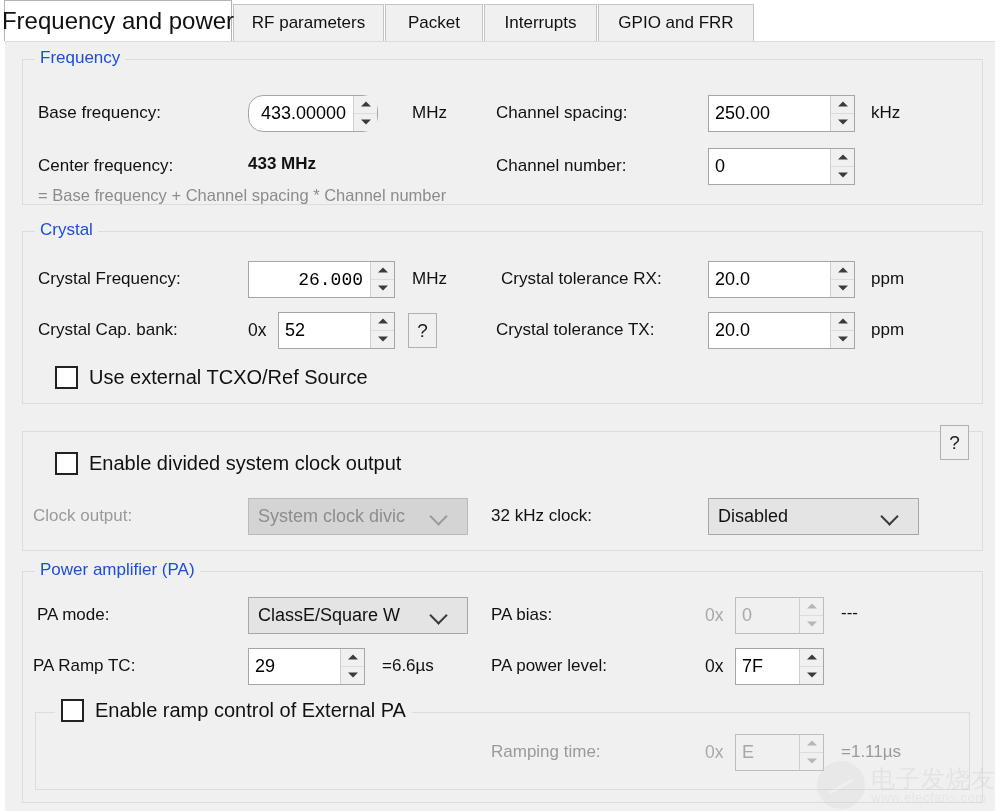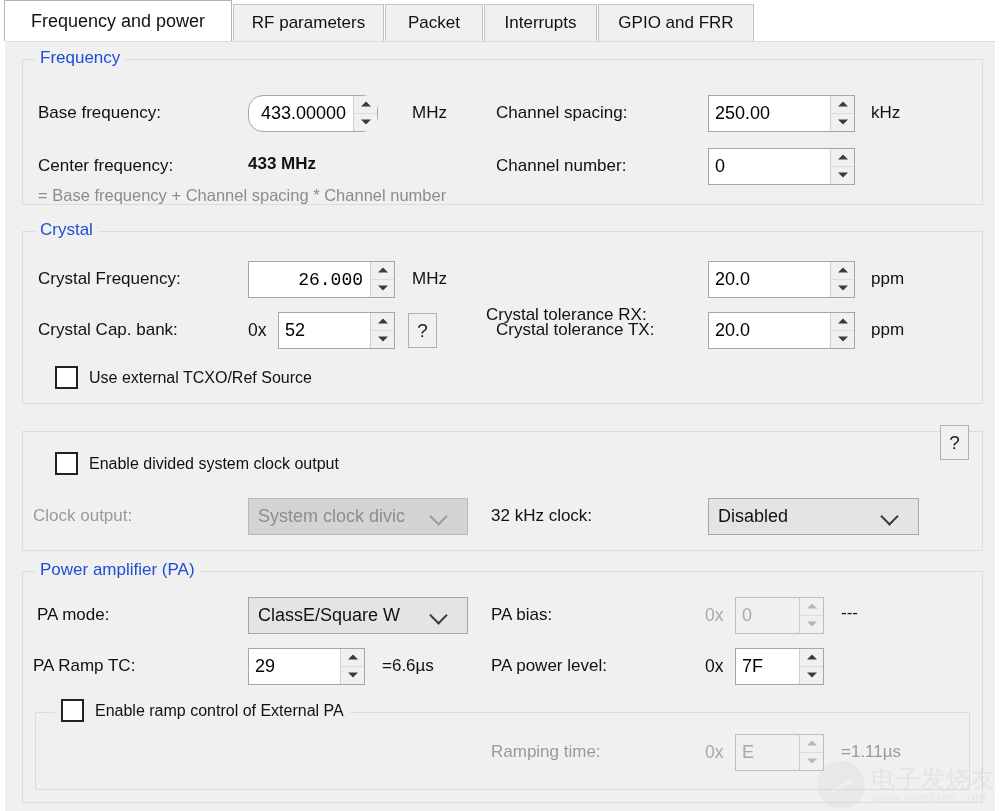--- a/index.html
+++ b/index.html
@@ -27,21 +27,21 @@
     display:flex; align-items:center; justify-content:center;
     padding:0 12px;
     font-size:17px; color:#111;
     white-space:nowrap;
   }
   .tab.active{
     top:0; height:41px;
     background:#ffffff;
     border-color:#b3b3b3;
     z-index:5;
-    font-size:18px;
+    font-size:24px;
   }
 
   
   #panel{
     position:absolute; left:5px; top:41px; width:990px; height:770px;
     background:#f0f0f0;
     border-top:1px solid #dcdcdc;
   }
 
   
@@ -116,21 +116,21 @@
   }
   .combo.dis{ background:#d4d4d4; border-color:#b9b9b9; color:#8d8d8d; }
   .combo.dis .carrow::after{ border-color:#9c9c9c; }
 
   
   .chk{ position:absolute; display:flex; align-items:center; }
   .chk .box{
     width:23px; height:23px; background:#fff;
     border:2px solid #222; flex:0 0 23px;
   }
-  .chk .ctxt{ margin-left:11px; font-size:16px; color:#111; white-space:nowrap; }
+  .chk .ctxt{ margin-left:11px; font-size:20px; color:#111; white-space:nowrap; }
 
   
   .helpbtn{
     position:absolute; width:29px; height:35px;
     background:#f0f0f0; border:1px solid #b0b0b0;
     display:flex; align-items:center; justify-content:center;
     font-size:19px; color:#1a1a1a;
   }
 
   
@@ -219,21 +219,21 @@
   <span class="lbl" style="left:33px; top:227px;">Crystal Frequency:</span>
   <div class="spin ralign" style="left:243px; top:219px; width:147px;font-family:Liberation Mono, monospace;">
     <div class="val">26.000</div>
     <div class="btns">
       <div class="up"></div>
       <div class="dn"></div>
     </div>
   </div>
   <span class="lbl" style="left:407px; top:227px;">MHz</span>
 
-  <span class="lbl" style="left:481px; top:227px;margin-top:36px;">Crystal tolerance RX:</span>
+  <span class="lbl" style="left:496px; top:227px;">Crystal tolerance RX:</span>
   <div class="spin" style="left:703px; top:219px; width:147px;">
     <div class="val">20.0</div>
     <div class="btns">
       <div class="up"></div>
       <div class="dn"></div>
     </div>
   </div>
   <span class="lbl" style="left:866px; top:227px;">ppm</span>
 
   <span class="lbl" style="left:33px; top:278px;">Crystal Cap. bank:</span>

